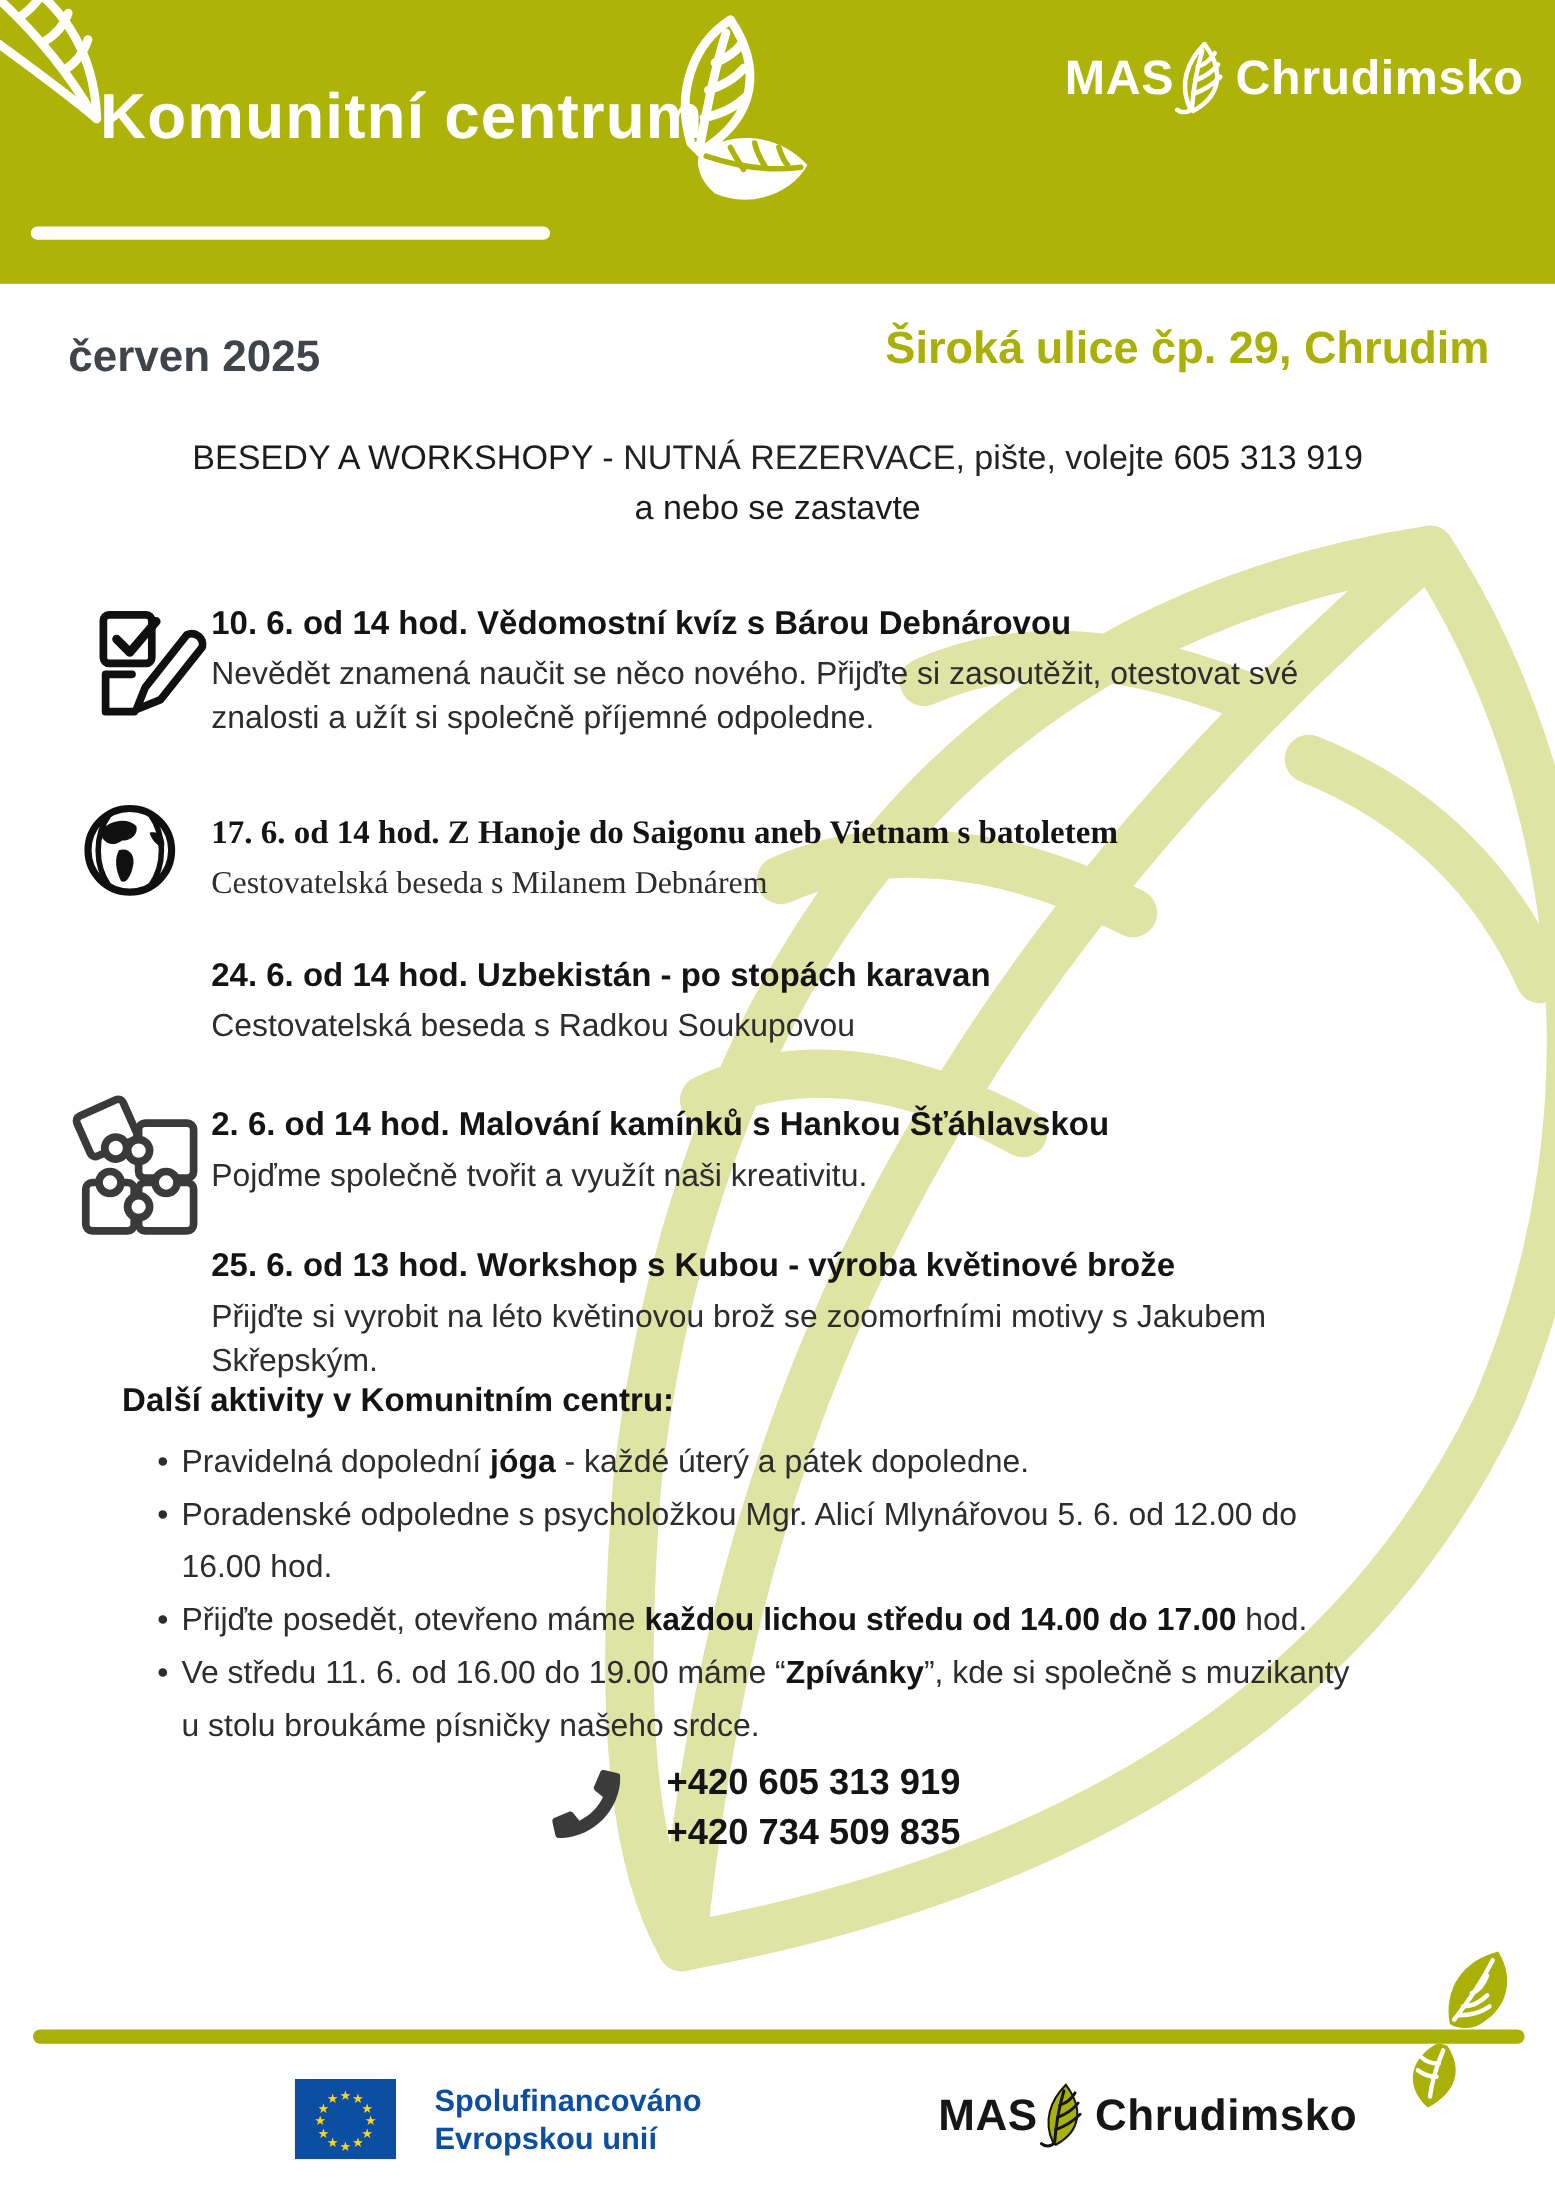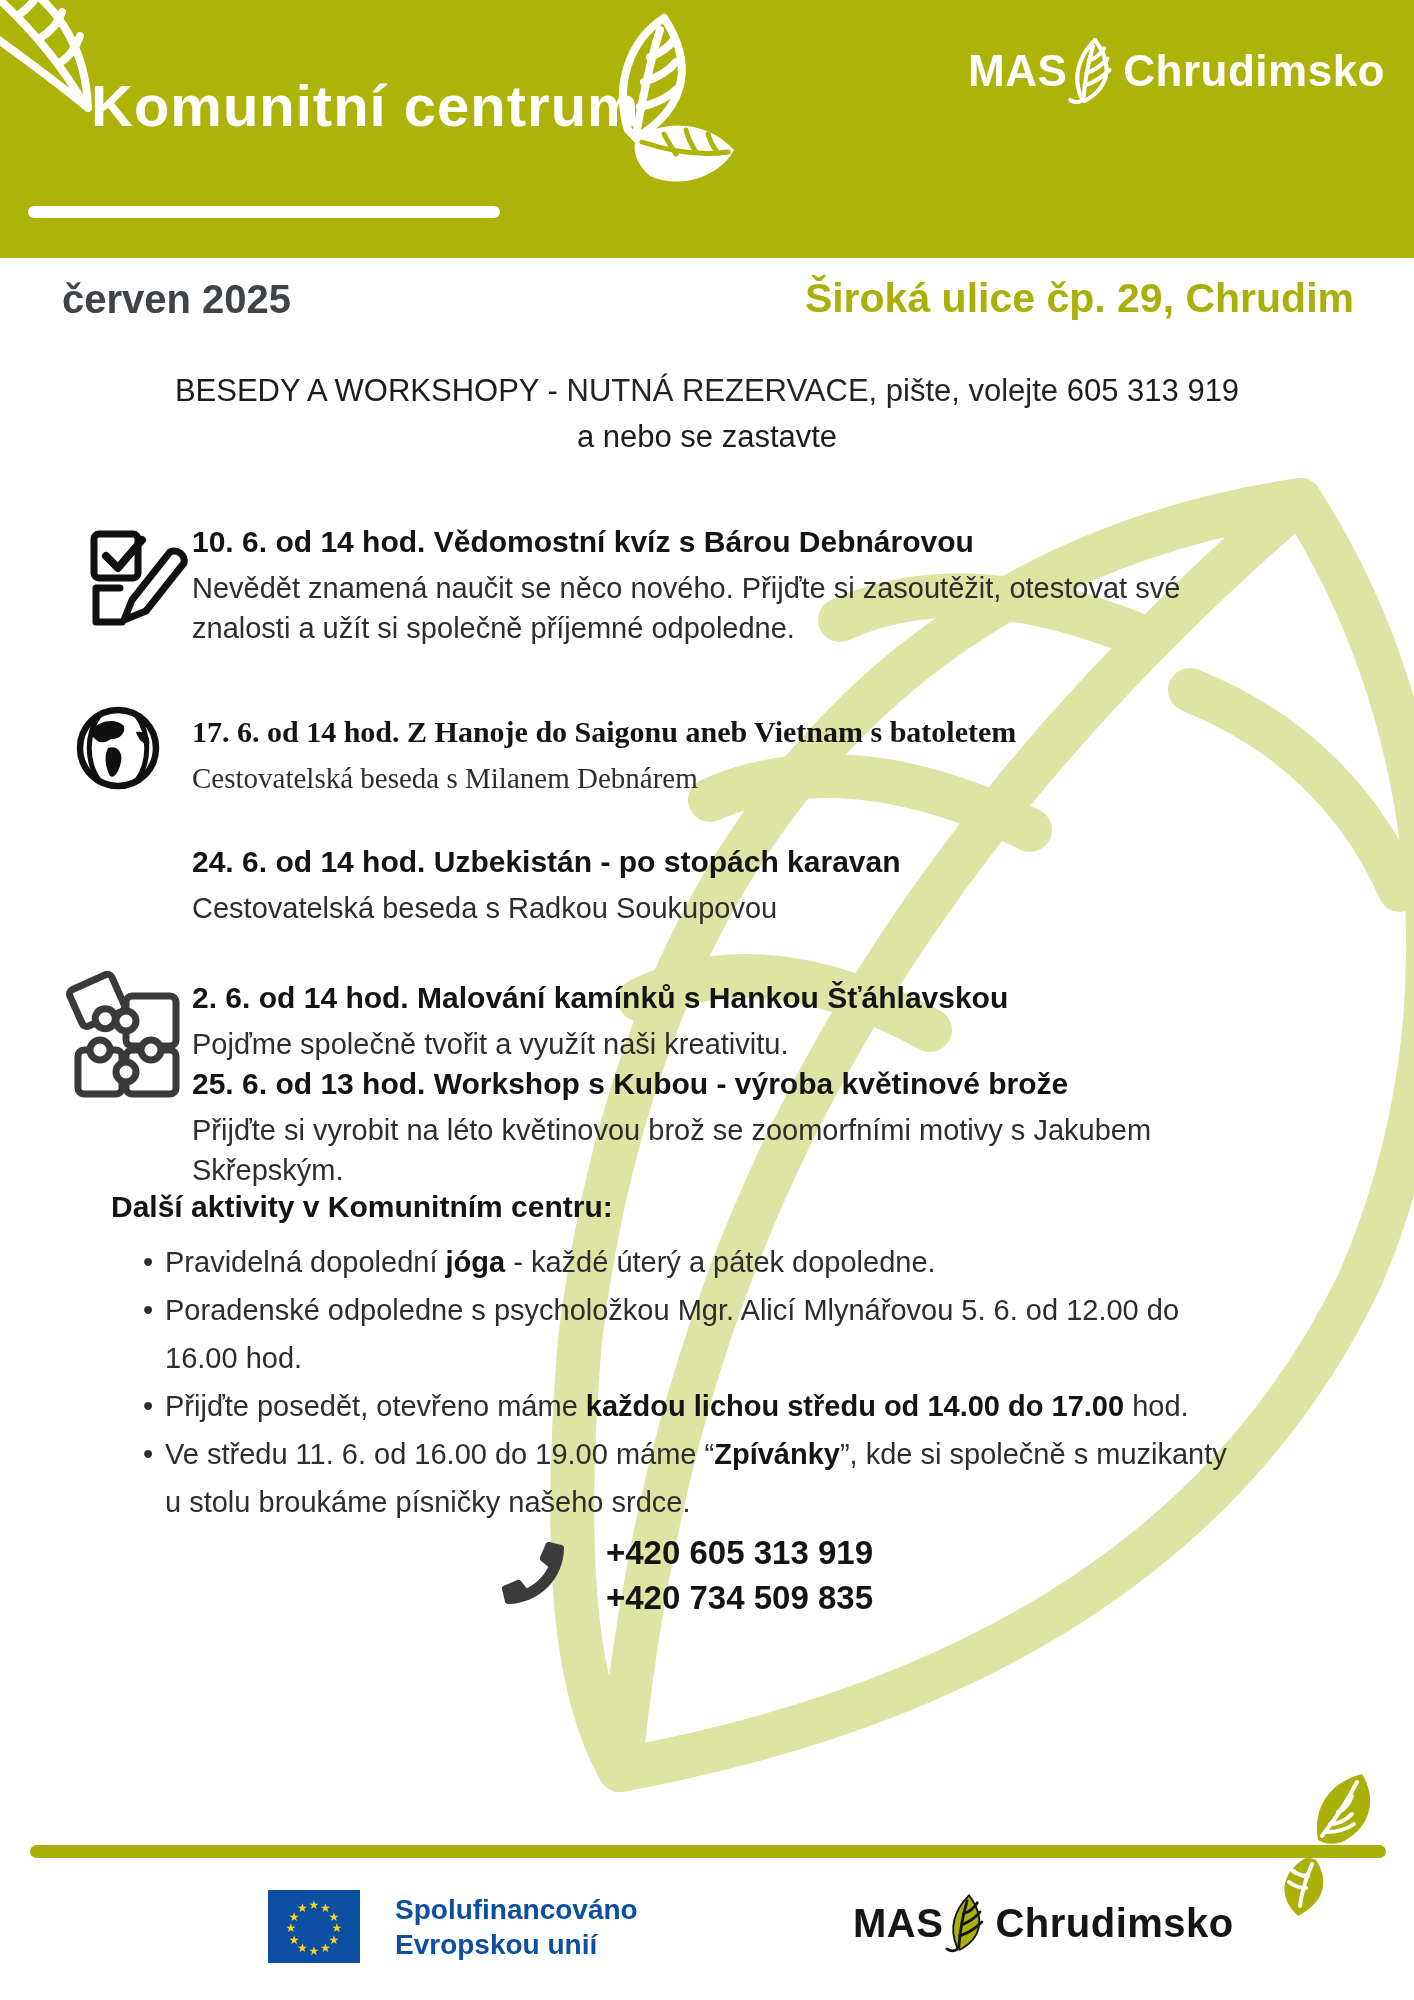--- a/index.html
+++ b/index.html
@@ -24,21 +24,21 @@
   .title-underline {
     position:absolute; left:28px; top:206px; width:472px; height:12px;
     background:#ffffff; border-radius:7px;
   }
   .header-leaves { position:absolute; left:578px; top:12px; }
   .brand { position:absolute; left:968px; top:38px; display:flex; align-items:center; }
   .brand-text { font-size:44px; font-weight:700; color:#ffffff; letter-spacing:0.5px; }
   .brand svg { margin:0 1px; }
 
   
-  .meta { display:flex; justify-content:space-between; align-items:flex-end; padding:3px 60px 0 62px; }
+  .meta { display:flex; justify-content:space-between; align-items:center; padding:28px 60px 0 62px; }
   .month { font-size:40px; font-weight:700; color:#3e4449; margin-top:16px; }
   .address { font-size:41px; font-weight:700; color:#a9b007; }
 
   
   .reservation { text-align:center; margin-top:46px; font-size:31px; line-height:46px; color:#1c1c1c; }
   .reservation b { font-weight:400; }
   .reservation .lt { font-weight:400; color:#242424; }
 
   
   .events { margin-top:62px; }
@@ -46,21 +46,21 @@
   .event .etext { width:1092px; }
   .event-title { font-size:30px; font-weight:700; color:#141414; line-height:40px; margin-bottom:6px; }
   .event-body { font-size:29px; line-height:40px; color:#2d2d2d; }
   .event-icon { position:absolute; }
   .icon-check { left:86px; top:-2px; }
   .icon-globe { left:74px; top:-8px; }
   .icon-puzzle { left:54px; top:-12px; }
   .ev1 { margin-bottom:64px; }
   .ev2 { margin-bottom:44px;font-family:Liberation Serif, serif; }
   .ev3 { margin-bottom:50px; }
-  .ev4 { }
+  .ev4 { margin-bottom:42px; }
 
   
   .activities { padding-left:111px; }
   .activities-heading { font-size:30px; font-weight:700; color:#141414; line-height:34px; margin-bottom:14px; }
   .activities ul { list-style:none; padding-left:32px; }
   .activities li {
     position:relative; padding-left:22px; width:1107px;
     font-size:29px; line-height:48px; color:#2d2d2d;
   }
   .activities li::before { content:"•"; position:absolute; left:0; top:0; font-size:29px; color:#2d2d2d; }

